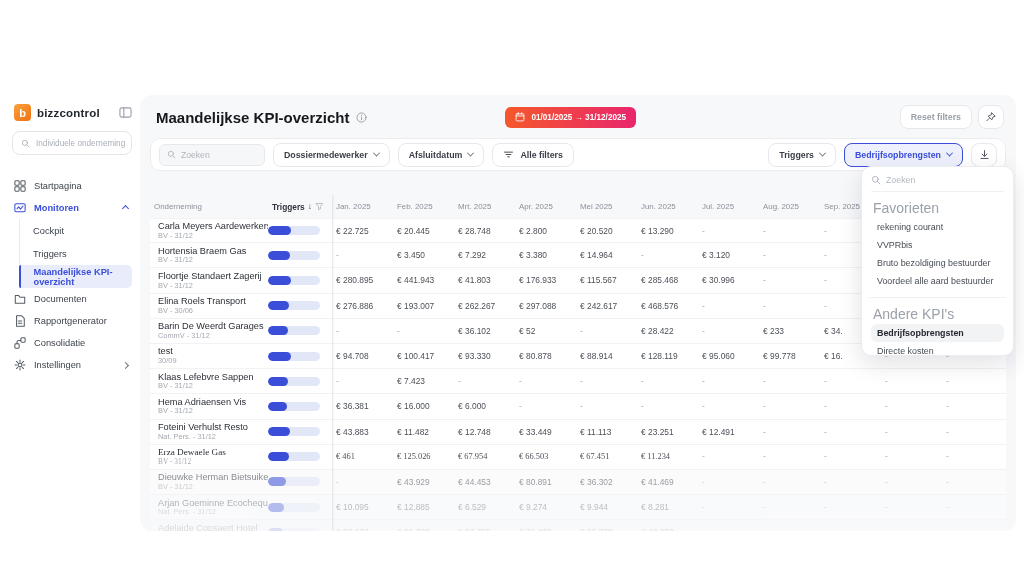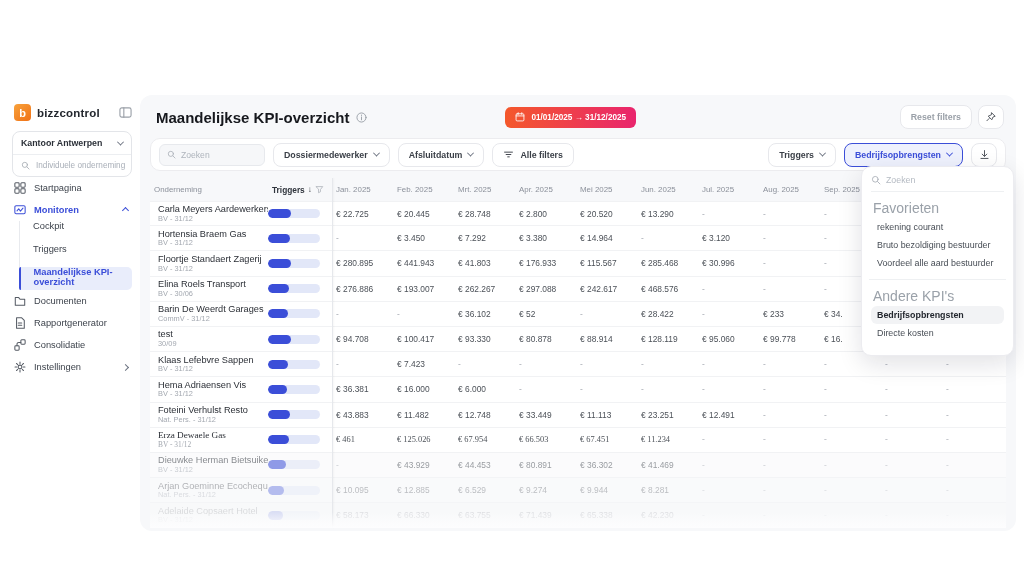--- a/index.html
+++ b/index.html
@@ -18,27 +18,27 @@
   .org-box { border:1px solid #e3e5e9; border-radius:8px; overflow:hidden; background:#fff; }
   .org-row { display:flex; align-items:center; gap:6px; height:22px; padding:0 8px; }
   .org-row + .org-row { border-top:1px solid #eceef1; }
   .org-name { font-size:8.8px; font-weight:700; color:#2b3038; flex:1; }
   .org-search input { border:none; outline:none; background:transparent; width:92px; font-size:8.2px; color:#3a3f47; font-family:inherit; }
   .org-search input::placeholder { color:#a9afb8; }
   .chev { width:5px; height:5px; border-right:1.4px solid #6b7280; border-bottom:1.4px solid #6b7280; display:inline-block; }
   .chev.down { transform:rotate(45deg) translate(-1px,-1px); }
   .chev.up { transform:rotate(-135deg); }
   .chev.right { transform:rotate(-45deg); }
-  .nav { }
+  .nav { margin-top:20px; }
   .nav-item { display:flex; align-items:center; gap:8px; height:22px; font-size:9.3px; color:#3d434c; cursor:pointer; padding:0 4px 0 2px; }
   .nav-item .nicon { color:#555b64; display:flex; }
   .nav-item.blue, .nav-item.blue .nicon { color:#3b4ed8; font-weight:700; }
   .nav-item .endchev { margin-left:auto; }
   .submenu { margin-left:7px; border-left:1px solid #e8eaee; padding-left:0; }
-  .sub-item { display:flex; height:23px; padding-left:13px; font-size:9.3px; color:#3d434c; cursor:pointer; }
+  .sub-item { display:flex; align-items:center; height:23px; padding-left:13px; font-size:9.3px; color:#3d434c; cursor:pointer; }
   .sub-item.active { background:#e9edfb; color:#3b4ed8; font-weight:700; border-left:2px solid #3b4ed8; margin-left:-1.5px; border-radius:2px 5px 5px 2px; }
 
   
   .main { position:absolute; left:140px; top:95px; width:876px; bottom:32px; background:#f7f8fa; border-radius:12px; overflow:hidden; }
   .main-header { display:flex; align-items:center; padding:10px 12px 9px 16px; }
   .page-title { font-size:15px; font-weight:700; color:#16181d; }
   .info-icon { color:#9aa0a8; margin-left:7px; }
   .date-badge { margin-left:138px; display:flex; align-items:center; gap:6px; height:21px; padding:0 10px;
     border-radius:6px; background:linear-gradient(90deg,#f4582b,#e9256d); color:#fff; font-size:8.2px; font-weight:700; cursor:pointer; }
   .header-right { margin-left:auto; display:flex; gap:6px; align-items:center; }
@@ -51,21 +51,21 @@
     height:33px; display:flex; align-items:center; gap:8px; padding:0 8px; }
   .search-field { display:flex; align-items:center; gap:5px; width:106px; height:22px; padding:0 7px;
     background:#f6f7f9; border:1px solid #e7e9ed; border-radius:6px; color:#a7adb5; }
   .search-field input { border:none; outline:none; background:transparent; width:70px; font-size:8.6px; color:#3a3f47; font-family:inherit; }
   .search-field input::placeholder { color:#aeb4bc; }
   .spacer { flex:1; }
   .btn.kpi-select { background:#eef1fd; border:1.5px solid #3b4ed8; color:#3b4ed8; font-weight:700; }
   .btn.kpi-select .chev { border-color:#3b4ed8; }
 
   
-  .tablewrap { position:relative; margin:7px 10px 0; }
+  .tablewrap { position:relative; margin:24px 10px 0; }
   .trow { display:grid; grid-template-columns:118px 64px repeat(11,61px); align-items:center; }
   .hrow { height:23px; font-size:7.9px; color:#8b909a; }
   .hrow .cell { padding-left:4px; }
   .trig-head { display:flex; align-items:center; gap:3px; font-size:8.3px; font-weight:700; color:#2f343c; }
   .trig-head .arrow { font-size:8px; color:#2f343c; }
   .trig-head .funnel { color:#aab0b8; }
   .drow { background:#fff; border-bottom:1px solid #f1f2f4; height:25.2px; }
   .drow:first-of-type { border-top:1px solid #f1f2f4; }
   .name-cell { padding-left:8px; line-height:1.15; }
   .cname { font-size:9.2px; font-weight:500; color:#2b2f36; white-space:nowrap; overflow:hidden; }
@@ -99,24 +99,20 @@
     <span class="brand-name">bizzcontrol</span>
     <span class="collapse-btn">
       <svg width="13" height="13" viewBox="0 0 14 14">
           <rect x="1" y="2" width="12" height="10" rx="2"></rect>
           <line x1="5.2" y1="2" x2="5.2" y2="12"></line>
         </svg>
     </span>
   </div>
 
   <div class="org-box">
-    <div class="org-row">
-      <span class="org-name">Kantoor Antwerpen</span>
-      <span class="chev down"></span>
-    </div>
     <div class="org-row org-search">
       <span style="color:#a0a6ae">
         <svg width="9" height="9" viewBox="0 0 14 14">
             <circle cx="6" cy="6" r="4"></circle>
             <line x1="9.2" y1="9.2" x2="12.5" y2="12.5"></line>
           </svg>
       </span>
       <input type="text" placeholder="Individuele onderneming" style="">
     </div>
   </div>
@@ -619,20 +615,21 @@
       <svg width="10" height="10" viewBox="0 0 14 14">
           <circle cx="6" cy="6" r="4"></circle>
           <line x1="9.2" y1="9.2" x2="12.5" y2="12.5"></line>
         </svg>
     </span>
     <input type="text" placeholder="Zoeken" style="">
   </div>
   <div class="kpi-section-label">Favorieten</div>
   <div class="kpi-items">
       <div class="kpi-item">rekening courant</div>
+      <div class="kpi-item">VVPRbis</div>
       <div class="kpi-item">Bruto bezoldiging bestuurder</div>
       <div class="kpi-item">Voordeel alle aard bestuurder</div>
     </div>
   <div class="kpi-divider"></div>
   <div class="kpi-section-label">Andere KPI's</div>
   <div class="kpi-items">
       <div class="kpi-item selected">Bedrijfsopbrengsten</div>
       <div class="kpi-item">Directe kosten</div>
     </div>
 </div>

